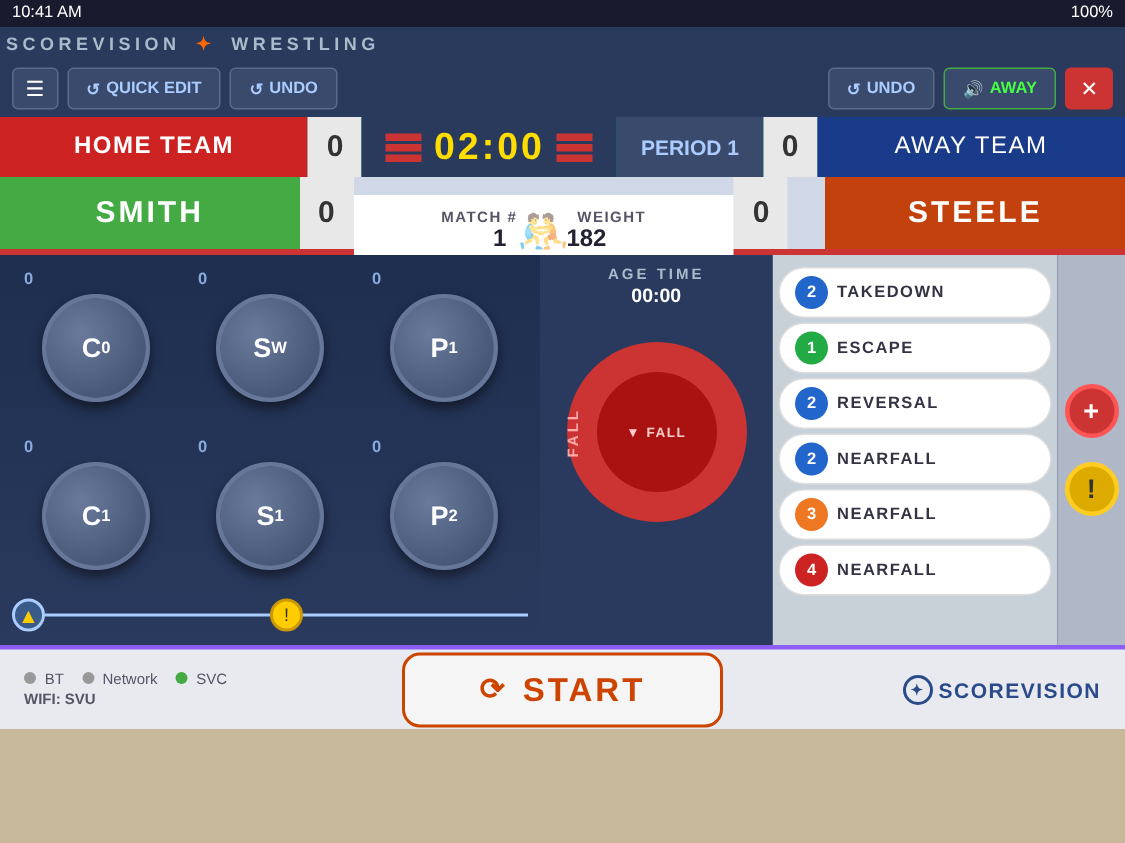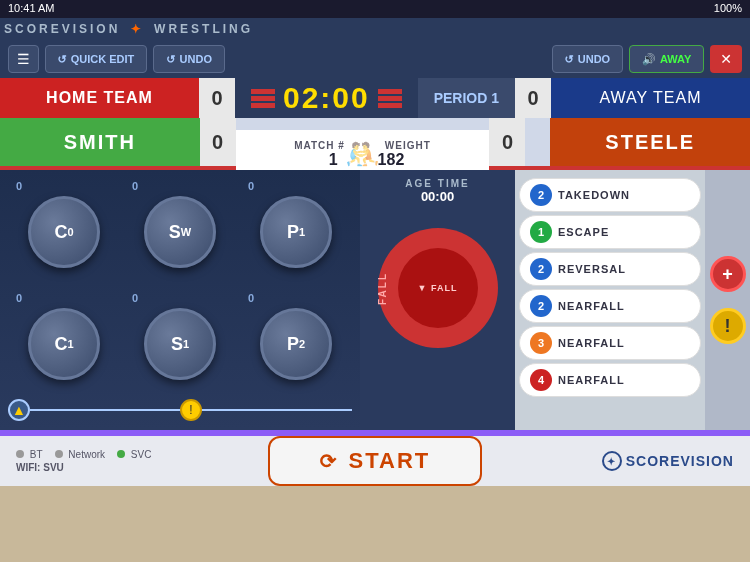--- a/index.html
+++ b/index.html
@@ -152,21 +152,21 @@
       flex-direction: column;
       gap: 2px;
     }
     .clock-stripe {
       width: 24px;
       height: 5px;
       background: #cc3333;
     }
     .clock-time {
       color: #ffdd00;
-      font-size: 30px;
+      font-size: 25px;
       font-weight: bold;
       letter-spacing: 2px;
     }
     .period-box {
       background: #3a4a6c;
       color: #aaccff;
       font-size: 14px;
       font-weight: bold;
       padding: 0 16px;
       height: 100%;
@@ -497,21 +497,21 @@
     }
 
     
     .bottom-bar {
       background: #e8eaf0;
       height: 56px;
       display: flex;
       align-items: center;
       padding: 0 16px;
       gap: 0;
-      border-top: 6px solid #8b5cf6;
+      border-top: 3px solid #8b5cf6;
     }
     .bottom-status {
       display: flex;
       flex-direction: column;
       gap: 2px;
       flex: 1;
     }
     .status-dots {
       display: flex;
       gap: 12px;

